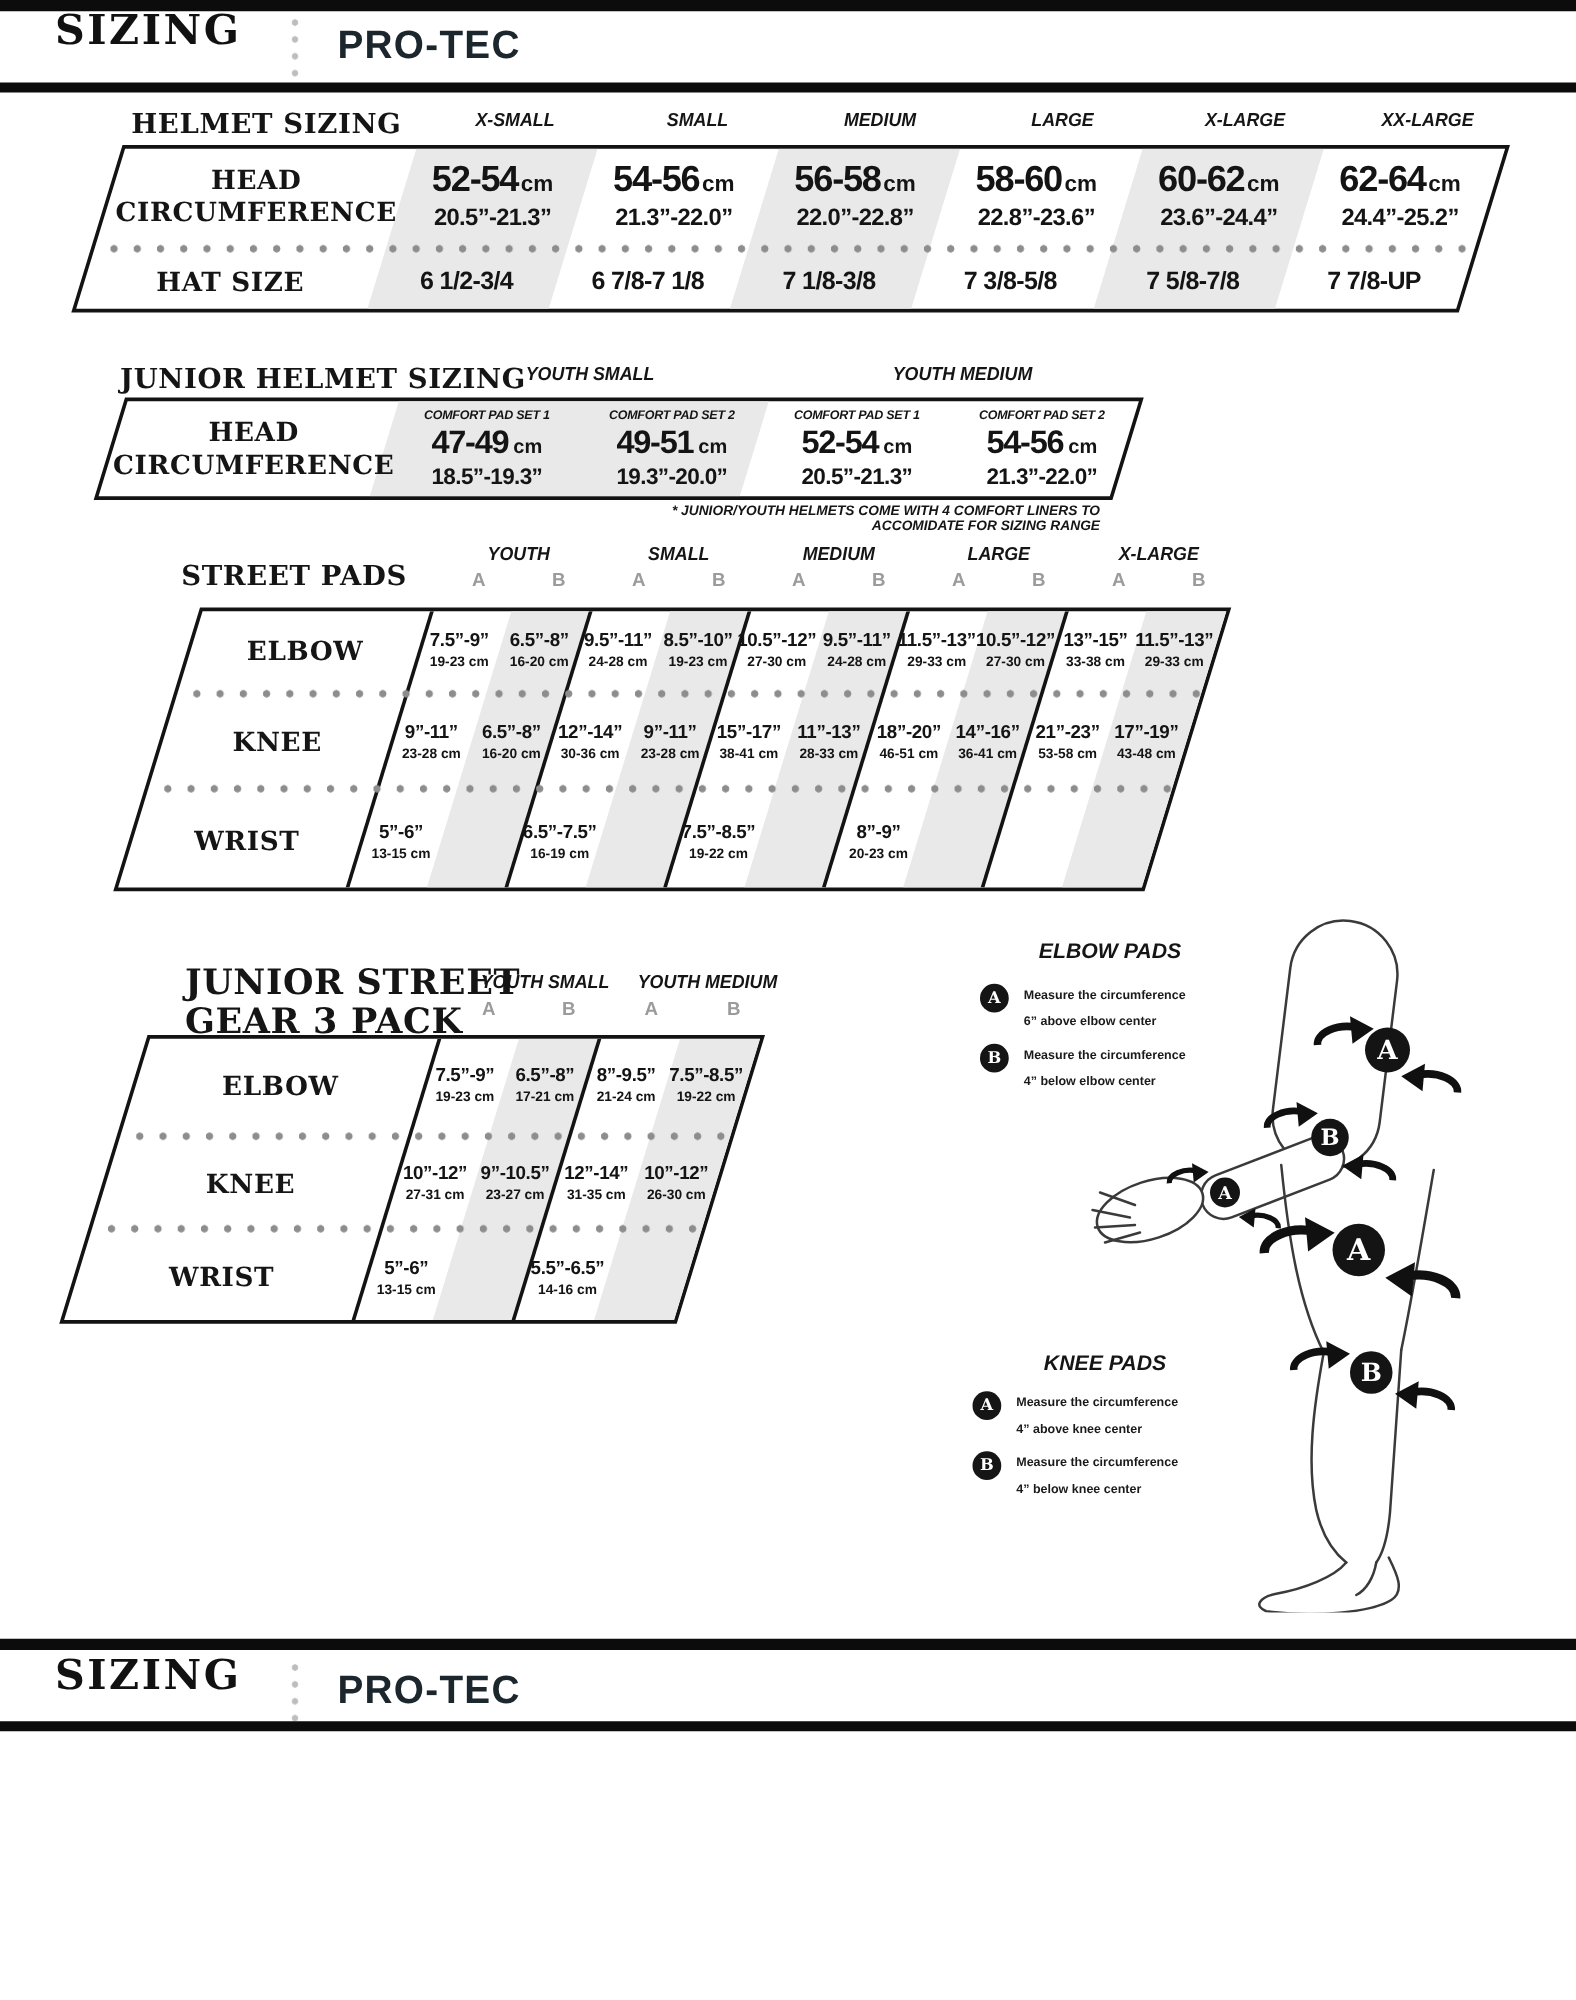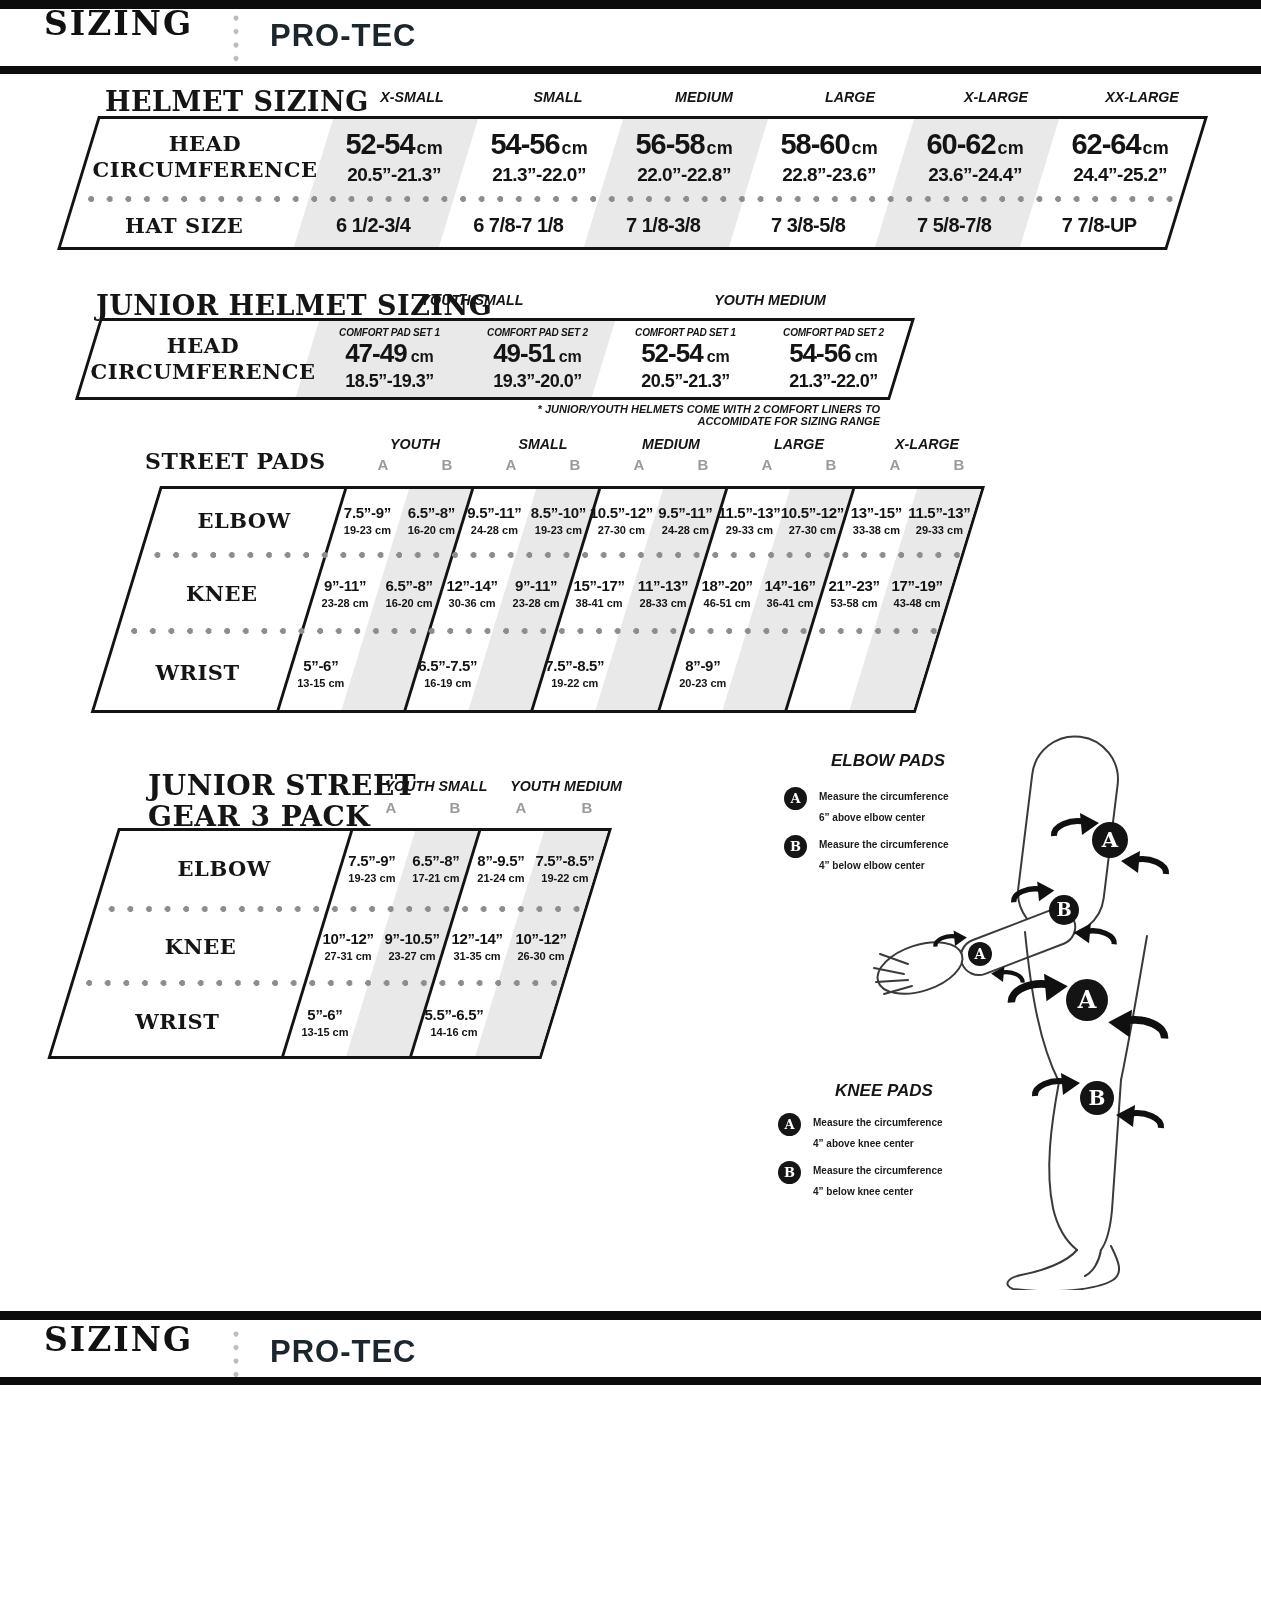--- a/index.html
+++ b/index.html
@@ -12,21 +12,21 @@
   .sizing-title { position:absolute; font-family:"DejaVu Serif", serif; font-weight:700;
                   font-size:33px; letter-spacing:2px; color:#111; }
   .dotcol { position:absolute; width:6px;
             background-image:radial-gradient(circle at 3px 6px, #bdbdbd 2.3px, rgba(0,0,0,0) 2.8px);
             background-size:6px 13.5px; background-repeat:repeat-y; }
   .protec { position:absolute; font-weight:700; font-size:31px; letter-spacing:1px;
             color:#1c262d; transform:scaleY(1.02); }
 
   
   .sec-title { position:absolute; font-family:"DejaVu Serif", serif; font-weight:700;
-               font-size:27px; letter-spacing:0.5px; color:#151515; white-space:nowrap; }
+               font-size:22px; letter-spacing:0.5px; color:#151515; white-space:nowrap; }
   .size-h { position:absolute; transform:translateX(-50%) scaleX(0.95); font-weight:700;
             font-style:italic; font-size:15px; white-space:nowrap; color:#151515; }
   .padset-h { font-weight:700; font-style:italic; font-size:10px; letter-spacing:-0.2px; }
   .abh { position:absolute; transform:translateX(-50%); font-weight:700; font-size:15px; color:#9b9b9b; }
   .footnote { position:absolute; font-weight:700; font-style:italic; font-size:11px;
               text-align:right; color:#151515; }
 
   
   .sk { position:absolute; transform-origin:0 0; transform:skewX(-17deg);
         border:3px solid #131313; background:#fff; overflow:hidden; }
@@ -221,21 +221,21 @@
           <div class="padset-h">COMFORT PAD SET 2</div>
           <div class="cmline">
               <span class="num-md">54-56</span>
               <span class="unit-md">cm</span>
             </div>
           <div class="in-md">21.3”-22.0”</div>
         </div>
       </div>
     </div>
   </div>
-  <div class="footnote" style="left:480px;top:403px;width:400px">* JUNIOR/YOUTH HELMETS COME WITH 2 COMFORT LINERS TO ACCOMIDATE FOR SIZING RANGE</div>
+  <div class="footnote" style="left:480px;top:403px;width:400px">* JUNIOR/YOUTH HELMETS COME WITH 4 COMFORT LINERS TO ACCOMIDATE FOR SIZING RANGE</div>
 
   <div class="sec-title" style="left:145px;top:448px;font-size:22px">STREET PADS</div>
   <span class="size-h" style="left:415px;top:435px">YOUTH</span>
   <span class="size-h" style="left:543px;top:435px">SMALL</span>
   <span class="size-h" style="left:671px;top:435px">MEDIUM</span>
   <span class="size-h" style="left:799px;top:435px">LARGE</span>
   <span class="size-h" style="left:927px;top:435px">X-LARGE</span>
   <span class="abh" style="left:383px;top:456px">A</span>
   <span class="abh" style="left:447px;top:456px">B</span>
   <span class="abh" style="left:511px;top:456px">A</span>

